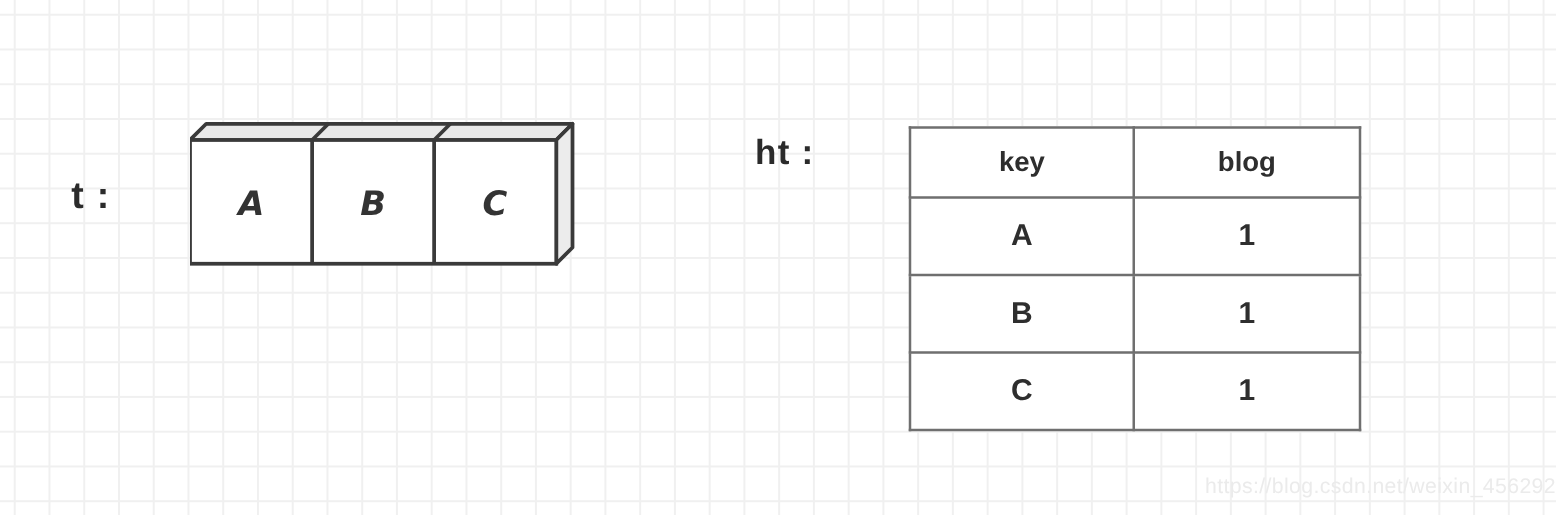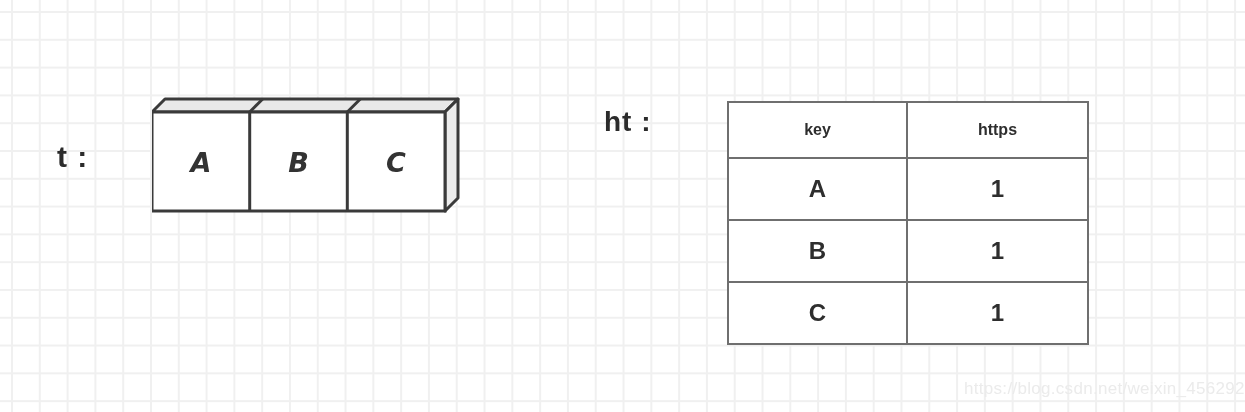--- a/index.html
+++ b/index.html
@@ -81,21 +81,21 @@
   #hash-table td {
     border: 2px solid #6f6f6f;
     text-align: center;
     vertical-align: middle;
     color: #2e2e2e;
     font-weight: bold;
     padding: 0;
   }
   #hash-table th {
     height: 54px;
-    font-size: 16px;
+    font-size: 22px;
   }
   #hash-table td {
     height: 60px;
     font-size: 24px;
   }
 
   
   #watermark {
     position: absolute;
     left: 964px;
@@ -138,21 +138,21 @@
   <div class="var-label" id="label-ht">ht :</div>
 
   <table id="hash-table">
     <colgroup>
       <col class="col-key">
       <col class="col-value">
     </colgroup>
     <thead>
       <tr>
         <th>key</th>
-        <th>https</th>
+        <th>blog</th>
       </tr>
     </thead>
     <tbody>
       <tr>
         <td>A</td>
         <td>1</td>
       </tr>
       <tr>
         <td>B</td>
         <td>1</td>

